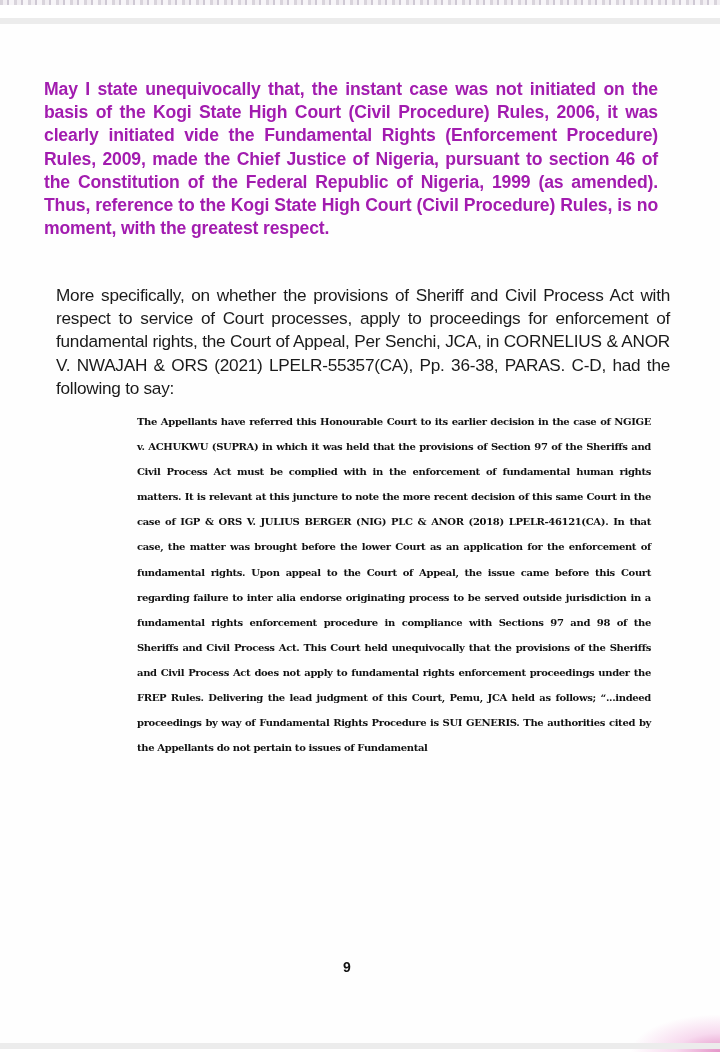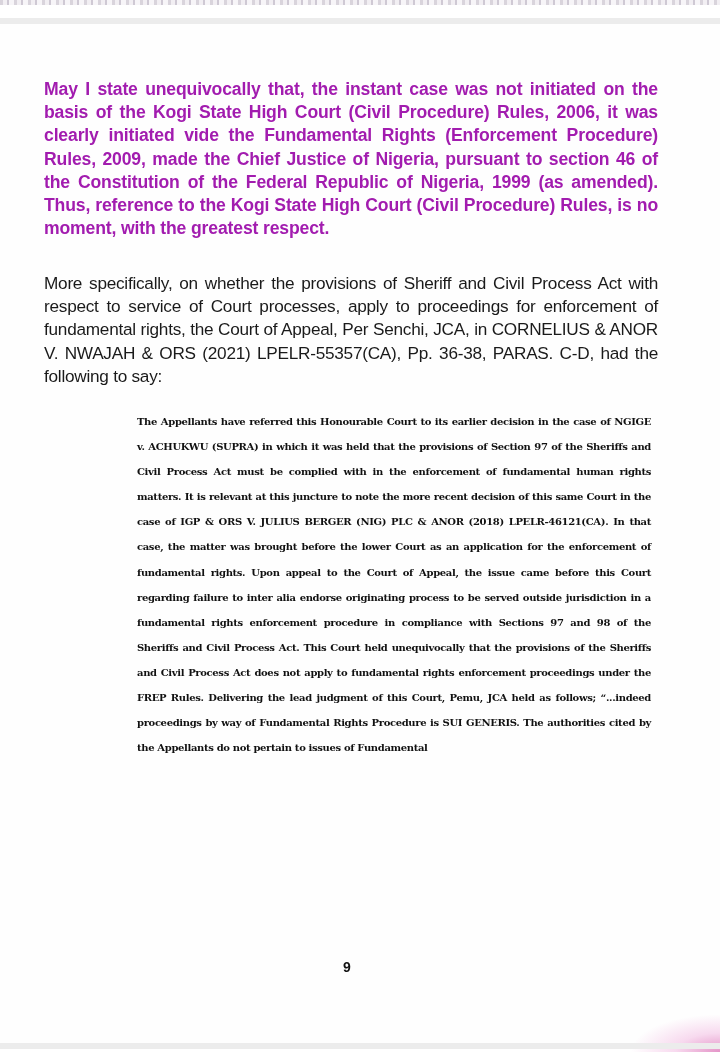--- a/index.html
+++ b/index.html
@@ -57,17 +57,17 @@
 <body>
 
 <div class="top-noise"></div>
 <div class="gray-bar-top"></div>
 
 <div class="page">
   <div class="smudge"></div>
 </div>
 
 <p class="para p1" style="margin:0;">May I state unequivocally that, the instant case was not initiated on the basis of the Kogi State High Court (Civil Procedure) Rules, 2006, it was clearly initiated vide the Fundamental Rights (Enforcement Procedure) Rules, 2009, made the Chief Justice of Nigeria, pursuant to section 46 of the Constitution of the Federal Republic of Nigeria, 1999 (as amended). Thus, reference to the Kogi State High Court (Civil Procedure) Rules, is no moment, with the greatest respect.</p>
-<p class="para p2" style="margin:0;">More specifically, on whether the provisions of Sheriff and Civil Process Act with respect to service of Court processes, apply to proceedings for enforcement of fundamental rights, the Court of Appeal, Per Senchi, JCA, in CORNELIUS &amp; ANOR V. NWAJAH &amp; ORS (2021) LPELR-55357(CA), Pp. 36-38, PARAS. C-D, had the following to say:</p>
+<p class="para p2" style="margin:12px;">More specifically, on whether the provisions of Sheriff and Civil Process Act with respect to service of Court processes, apply to proceedings for enforcement of fundamental rights, the Court of Appeal, Per Senchi, JCA, in CORNELIUS &amp; ANOR V. NWAJAH &amp; ORS (2021) LPELR-55357(CA), Pp. 36-38, PARAS. C-D, had the following to say:</p>
 <blockquote class="quote" style="margin:0;">The Appellants have referred this Honourable Court to its earlier decision in the case of NGIGE v. ACHUKWU (SUPRA) in which it was held that the provisions of Section 97 of the Sheriffs and Civil Process Act must be complied with in the enforcement of fundamental human rights matters. It is relevant at this juncture to note the more recent decision of this same Court in the case of IGP &amp; ORS V. JULIUS BERGER (NIG) PLC &amp; ANOR (2018) LPELR-46121(CA). In that case, the matter was brought before the lower Court as an application for the enforcement of fundamental rights. Upon appeal to the Court of Appeal, the issue came before this Court regarding failure to inter alia endorse originating process to be served outside jurisdiction in a fundamental rights enforcement procedure in compliance with Sections 97 and 98 of the Sheriffs and Civil Process Act. This Court held unequivocally that the provisions of the Sheriffs and Civil Process Act does not apply to fundamental rights enforcement proceedings under the FREP Rules. Delivering the lead judgment of this Court, Pemu, JCA held as follows; “...indeed proceedings by way of Fundamental Rights Procedure is SUI GENERIS. The authorities cited by the Appellants do not pertain to issues of Fundamental</blockquote>
 <div class="page-number">9</div>
 
 <div class="gray-bar-bottom"></div>
 
 </body></html>

